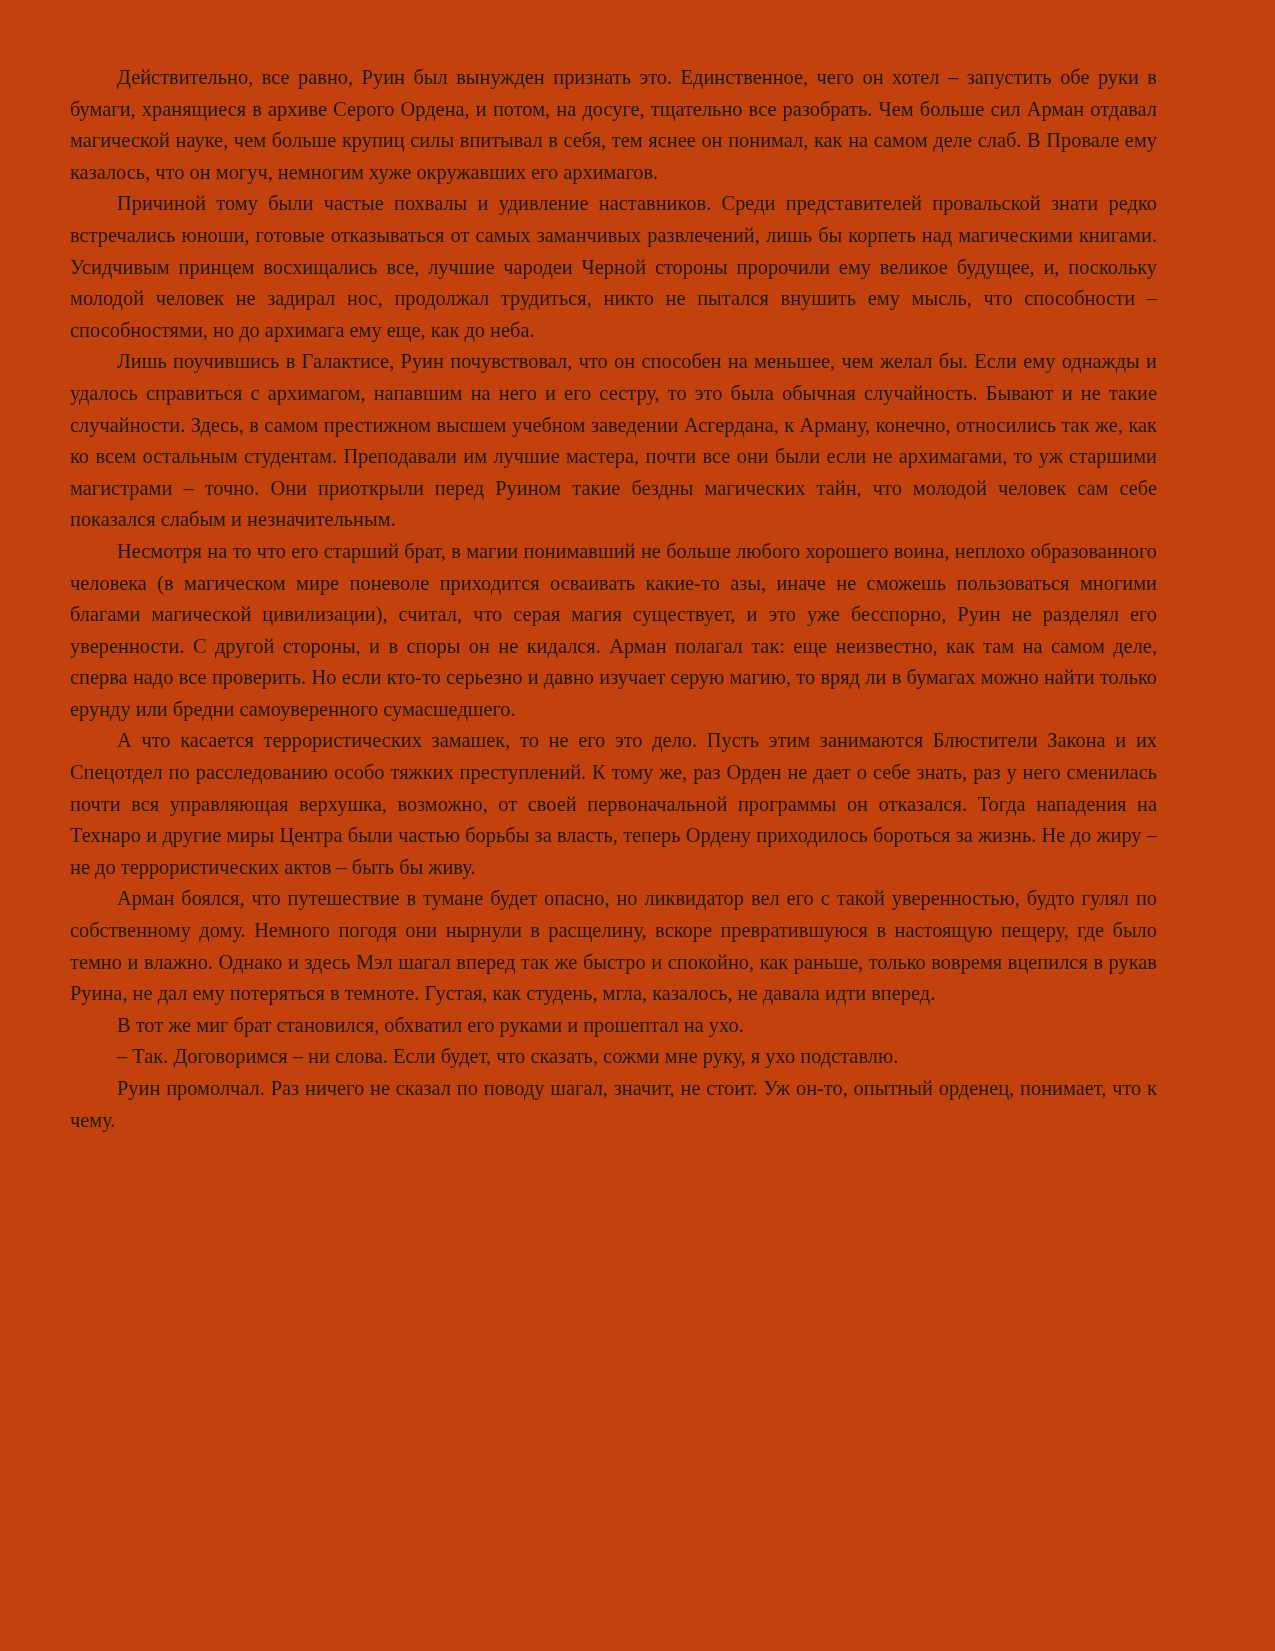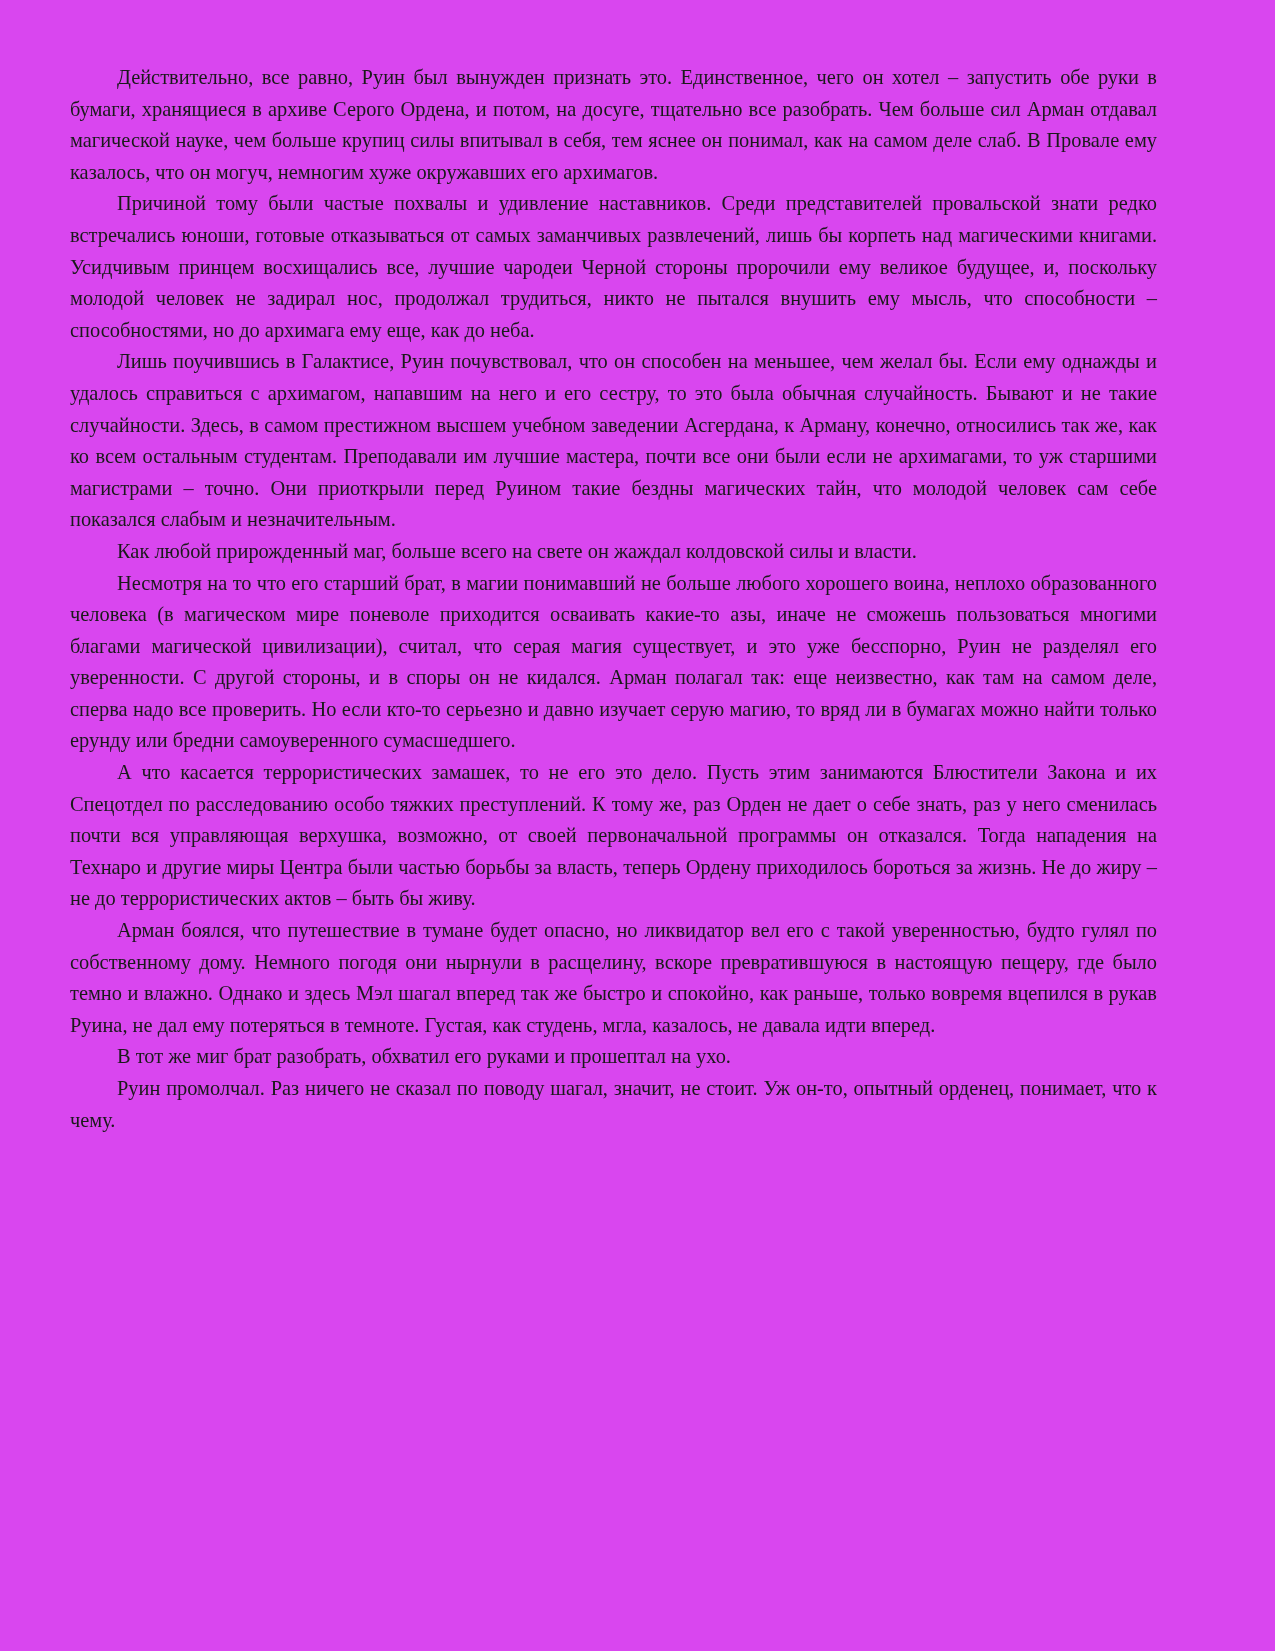--- a/index.html
+++ b/index.html
@@ -11,21 +11,21 @@
     width: 1275px;
     height: 1651px;
     font-family: "Liberation Serif", "DejaVu Serif", serif;
     color: #1a1a1a;
   }
   .page {
     box-sizing: border-box;
     width: 1275px;
     height: 1651px;
     padding: 62px 118px 40px 70px;
-    background: #d946ef;
+    background: #c2410c;
   }
   .body-text {
     font-size: 20.4px;
     line-height: 31.6px;
     text-align: justify;
     text-justify: inter-word;
     hyphens: none;
   }
   .body-text p {
     margin: 0;
@@ -33,20 +33,20 @@
   }
 </style>
 </head>
 <body>
 
 <div class="page">
   <div class="body-text">
     <p>Действительно, все равно, Руин был вынужден признать это. Единственное, чего он хотел – запустить обе руки в бумаги, хранящиеся в архиве Серого Ордена, и потом, на досуге, тщательно все разобрать. Чем больше сил Арман отдавал магической науке, чем больше крупиц силы впитывал в себя, тем яснее он понимал, как на самом деле слаб. В Провале ему казалось, что он могуч, немногим хуже окружавших его архимагов.</p>
     <p>Причиной тому были частые похвалы и удивление наставников. Среди представителей провальской знати редко встречались юноши, готовые отказываться от самых заманчивых развлечений, лишь бы корпеть над магическими книгами. Усидчивым принцем восхищались все, лучшие чародеи Черной стороны пророчили ему великое будущее, и, поскольку молодой человек не задирал нос, продолжал трудиться, никто не пытался внушить ему мысль, что способности – способностями, но до архимага ему еще, как до неба.</p>
     <p>Лишь поучившись в Галактисе, Руин почувствовал, что он способен на меньшее, чем желал бы. Если ему однажды и удалось справиться с архимагом, напавшим на него и его сестру, то это была обычная случайность. Бывают и не такие случайности. Здесь, в самом престижном высшем учебном заведении Асгердана, к Арману, конечно, относились так же, как ко всем остальным студентам. Преподавали им лучшие мастера, почти все они были если не архимагами, то уж старшими магистрами – точно. Они приоткрыли перед Руином такие бездны магических тайн, что молодой человек сам себе показался слабым и незначительным.</p>
-    <p>Как любой прирожденный маг, больше всего на свете он жаждал колдовской силы и власти.</p>
     <p>Несмотря на то что его старший брат, в магии понимавший не больше любого хорошего воина, неплохо образованного человека (в магическом мире поневоле приходится осваивать какие-то азы, иначе не сможешь пользоваться многими благами магической цивилизации), считал, что серая магия существует, и это уже бесспорно, Руин не разделял его уверенности. С другой стороны, и в споры он не кидался. Арман полагал так: еще неизвестно, как там на самом деле, сперва надо все проверить. Но если кто-то серьезно и давно изучает серую магию, то вряд ли в бумагах можно найти только ерунду или бредни самоуверенного сумасшедшего.</p>
     <p>А что касается террористических замашек, то не его это дело. Пусть этим занимаются Блюстители Закона и их Спецотдел по расследованию особо тяжких преступлений. К тому же, раз Орден не дает о себе знать, раз у него сменилась почти вся управляющая верхушка, возможно, от своей первоначальной программы он отказался. Тогда нападения на Технаро и другие миры Центра были частью борьбы за власть, теперь Ордену приходилось бороться за жизнь. Не до жиру – не до террористических актов – быть бы живу.</p>
     <p>Арман боялся, что путешествие в тумане будет опасно, но ликвидатор вел его с такой уверенностью, будто гулял по собственному дому. Немного погодя они нырнули в расщелину, вскоре превратившуюся в настоящую пещеру, где было темно и влажно. Однако и здесь Мэл шагал вперед так же быстро и спокойно, как раньше, только вовремя вцепился в рукав Руина, не дал ему потеряться в темноте. Густая, как студень, мгла, казалось, не давала идти вперед.</p>
-    <p>В тот же миг брат разобрать, обхватил его руками и прошептал на ухо.</p>
+    <p>В тот же миг брат становился, обхватил его руками и прошептал на ухо.</p>
+    <p>– Так. Договоримся – ни слова. Если будет, что сказать, сожми мне руку, я ухо подставлю.</p>
     <p>Руин промолчал. Раз ничего не сказал по поводу шагал, значит, не стоит. Уж он-то, опытный орденец, понимает, что к чему.</p>
   </div>
 </div>
 
 </body></html>

